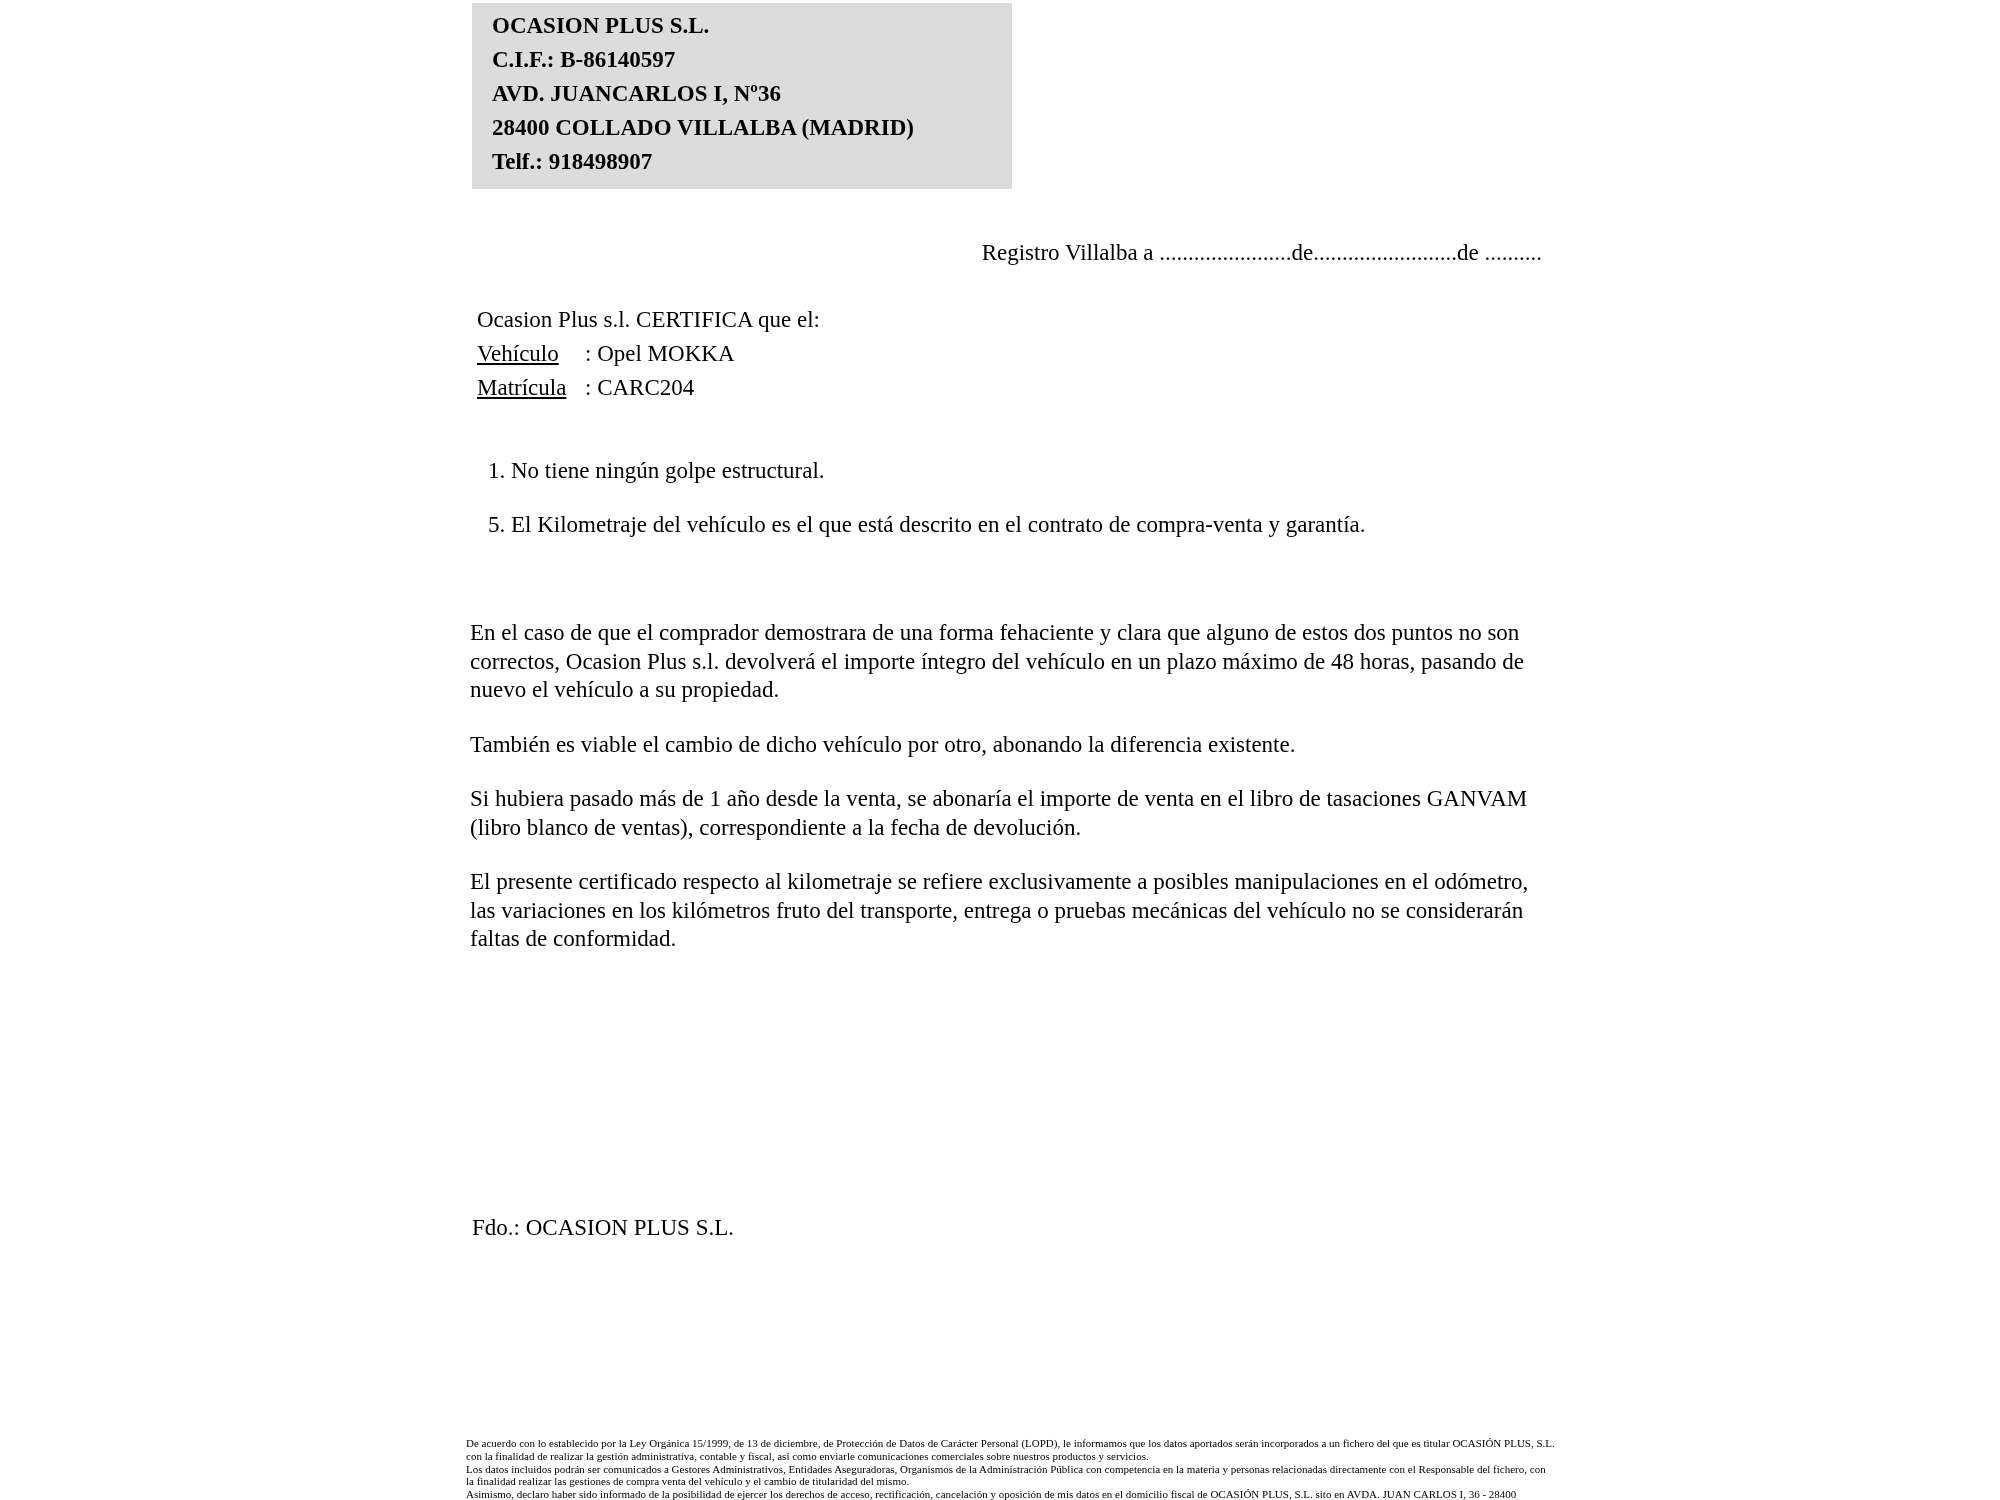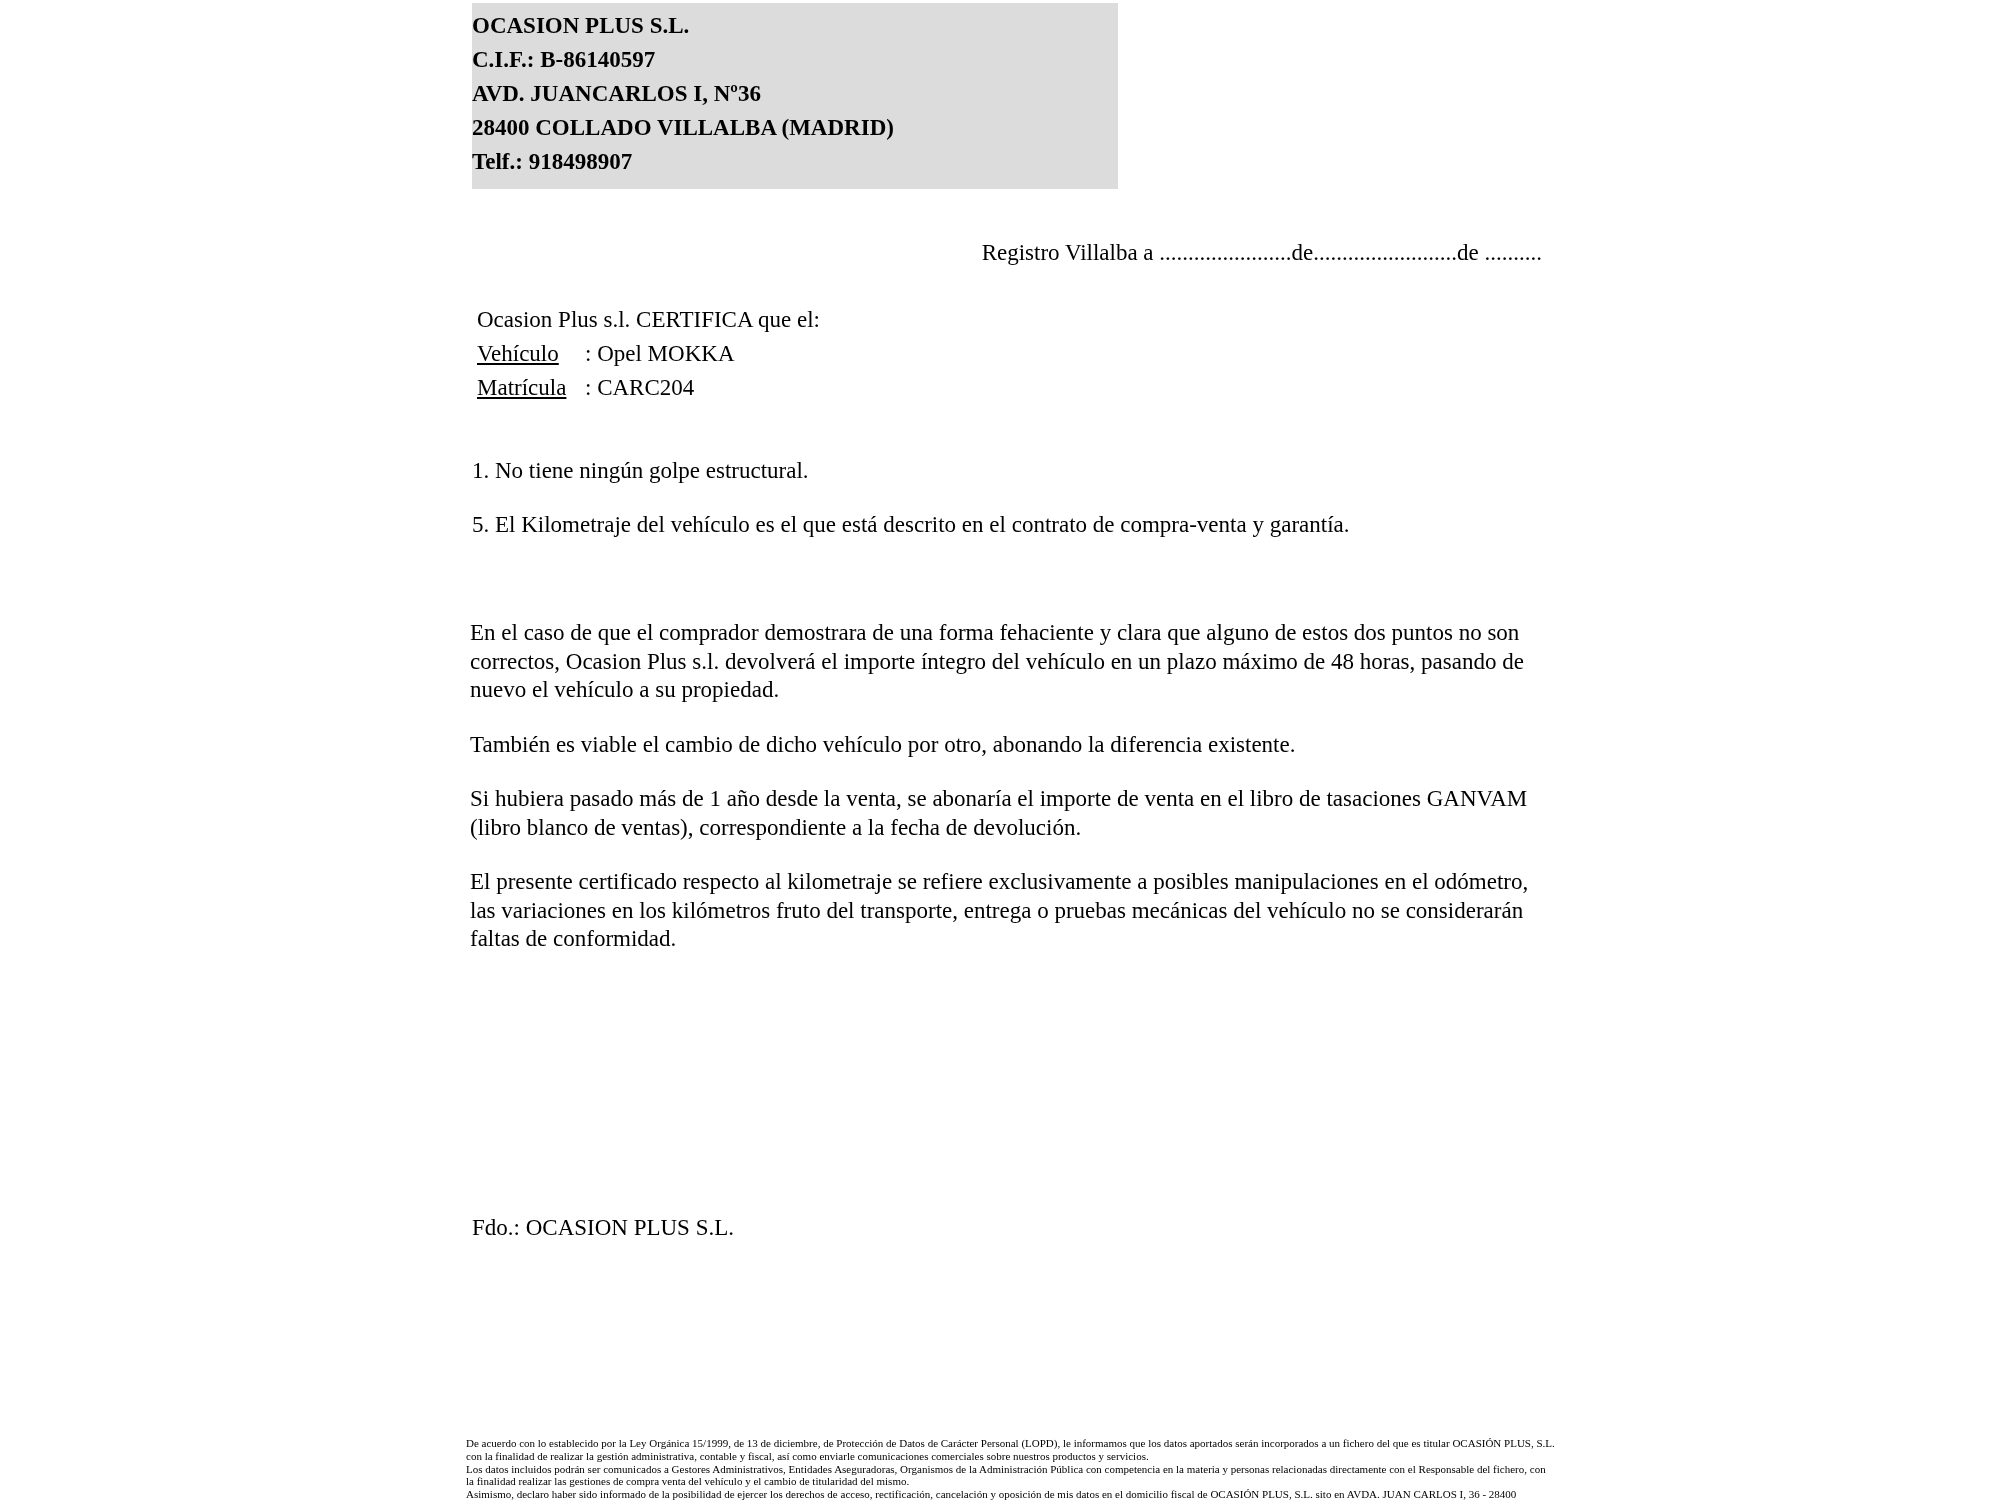--- a/index.html
+++ b/index.html
@@ -11,23 +11,23 @@
   }
   .page {
     position: relative;
     width: 2000px; height: 1500px;
     overflow: hidden;
     background: #ffffff;
   }
   .header-box {
     position: absolute;
     left: 472px; top: 3px;
-    width: 646px;
+    width: 540px;
     background: #dcdcdc;
-    padding: 6px 10px 10px 0;
+    padding: 6px 10px 10px 20px;
   }
   .header-box .hline {
     font-weight: bold;
     font-size: 23px;
     line-height: 34px;
     white-space: nowrap;
   }
   .date-line {
     position: absolute;
     left: 470px; top: 240px;
@@ -43,21 +43,21 @@
     line-height: 34px;
   }
   .field-row { white-space: nowrap; }
   .field-label {
     display: inline-block;
     width: 108px;
   }
   .underlined { text-decoration: underline; }
   .points {
     position: absolute;
-    left: 472px; top: 457px;
+    left: 488px; top: 457px;
     width: 1090px;
     font-size: 23px;
     line-height: 28px;
   }
   .points .point + .point { margin-top: 26px; }
   .paragraphs {
     position: absolute;
     left: 470px; top: 619px;
     width: 1085px;
     font-size: 23px;

